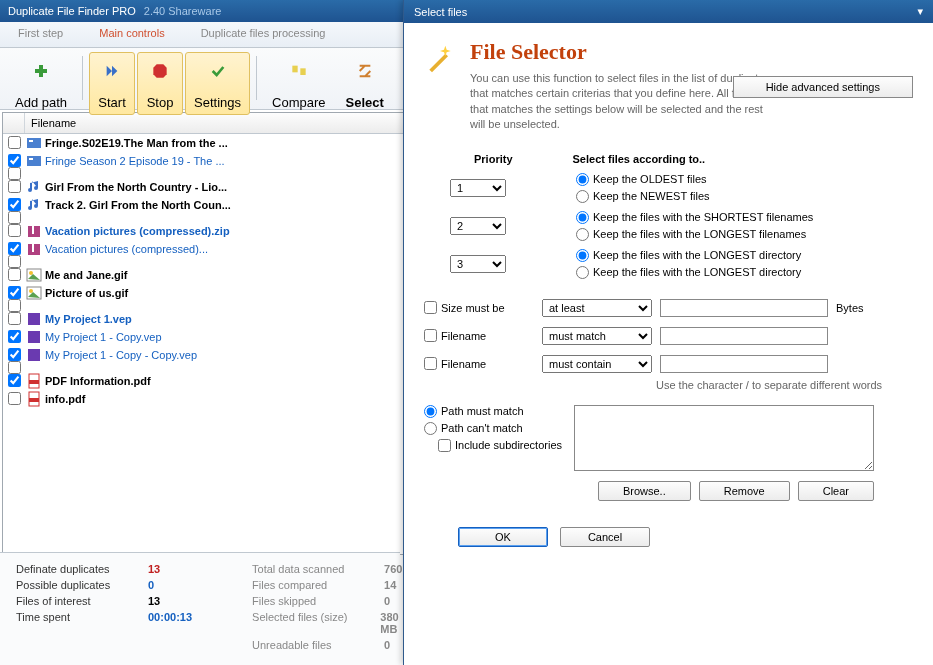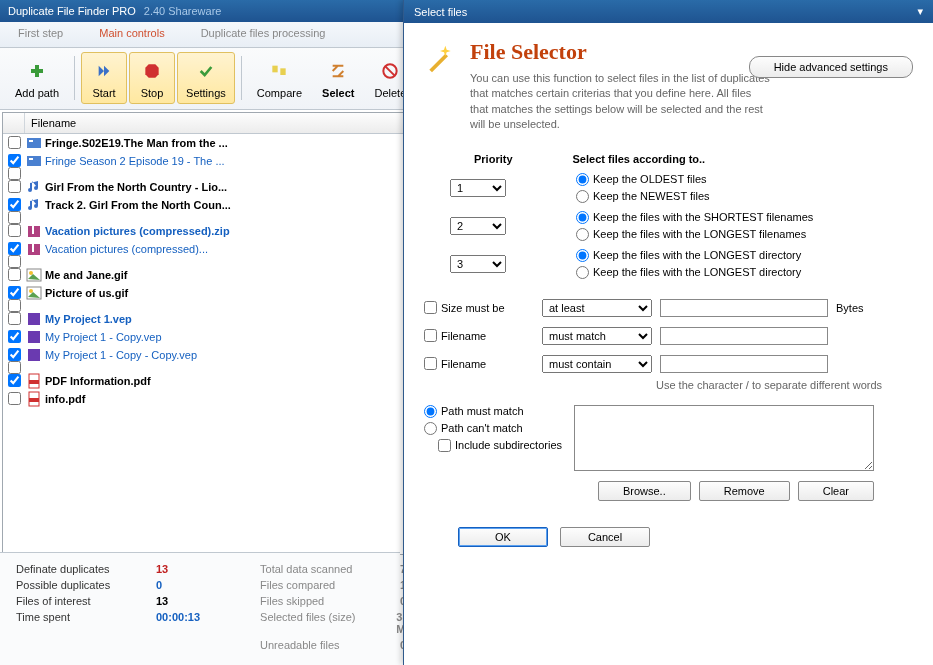--- a/index.html
+++ b/index.html
@@ -10,21 +10,21 @@
 .titlebar .ver { margin-left: 8px; color: #a8c8e8; }
 
 .tabs { display: flex; background: linear-gradient(#f5f8fb, #e8eef5); border-bottom: 1px solid #c0c8d0; height: 26px; }
 .tab { padding: 5px 18px; color: #888; cursor: pointer; }
 .tab.active { color: #d05030; font-weight: 500; }
 
 .toolbar { display: flex; background: linear-gradient(#fafbfc, #f0f3f7); border-bottom: 1px solid #c0c8d0; padding: 4px 6px; gap: 2px; height: 62px; align-items: flex-start; }
 .tb-btn { display: flex; flex-direction: column; align-items: center; padding: 4px 8px; border: 1px solid transparent; border-radius: 3px; cursor: pointer; }
 .tb-btn.highlight { background: linear-gradient(#fff3d0, #ffe8a0); border-color: #e0c060; }
 .tb-btn .icon { width: 28px; height: 28px; display: flex; align-items: center; justify-content: center; }
-.tb-btn .lbl { margin-top: 2px; font-size: 11px; }
+.tb-btn .lbl { margin-top: 10px; font-size: 13px; }
 .tb-sep { width: 1px; background: #c0c8d0; margin: 4px 4px; height: 44px; }
 .tb-btn .lbl.bold { font-weight: bold; }
 .file-table { flex: 1 1 auto; border: 1px solid #a0a8b0; margin: 2px; overflow: hidden; }
 .file-table .thead { display: flex; background: linear-gradient(#fdfdfd, #ececec); border-bottom: 1px solid #c0c8d0; }
 .file-table .thead .th { padding: 4px 6px; border-right: 1px solid #d0d6dc; }
 .th-check { width: 22px; }
 .th-name { flex: 1; }
 .th-mb { width: 80px; text-align: center; }
 .th-bytes { width: 90px; text-align: right; }
 .file-table .tbody { height: 420px; overflow-y: auto; }
@@ -33,38 +33,38 @@
 .td-check { width: 22px; text-align: center; }
 .td-check input { width: 13px; height: 13px; }
 .td-icon { width: 18px; display: flex; justify-content: center; }
 .td-name { flex: 1; padding-left: 2px; white-space: nowrap; overflow: hidden; text-overflow: ellipsis; }
 .td-name.link { color: #1560c0; cursor: pointer; }
 .td-name.bold { font-weight: bold; }
 .td-mb { width: 80px; text-align: right; padding-right: 18px; }
 .td-bytes { width: 90px; text-align: right; padding-right: 6px; }
 
 .stats { border-top: 1px solid #c0c8d0; padding: 10px 16px; display: flex; gap: 60px; background: #fafbfc; position: absolute; bottom: 0; left: 0; width: 400px; }
-.stat-col .srow { display: flex; gap: 20px; margin-bottom: 4px; }
+.stat-col .srow { display: flex; gap: 12px; margin-bottom: 4px; }
 .srow .slbl { width: 120px; color: #333; }
 .srow .sval { font-weight: bold; }
 .srow .sval.red { color: #c02020; }
 .srow .sval.blue { color: #1560c0; }
 .stat-col.gray .slbl, .stat-col.gray .sval { color: #888; }
 .stat-col.gray .sval { font-weight: bold; }
 .stat-col.gray .srow .slbl { width: 120px; }
 
 
 .dialog { position: absolute; top: 0; right: 0; width: 530px; height: 665px; background: #fff; border-left: 1px solid #305a8c; box-shadow: -2px 0 6px rgba(0,0,0,0.2); }
 .dlg-title { background: linear-gradient(#2a6ba8, #1e5390); color: #fff; padding: 5px 10px; font-size: 11px; display: flex; justify-content: space-between; align-items: center; }
 .dlg-body { padding: 16px 20px; }
 .dlg-body h1 { font-family: Georgia, serif; font-size: 22px; color: #c2410c; margin-bottom: 6px; }
 .dlg-body .desc { color: #666; margin-left: 0; max-width: 300px; line-height: 1.4; }
 .hdr-row { display: flex; align-items: flex-start; gap: 14px; margin-bottom: 20px; }
 .hdr-icon { margin-top: 4px; }
-.hide-btn { position: absolute; right: 20px; top: 56px; padding: 4px 24px; border: 1px solid #888; background: linear-gradient(#fdfdfd,#ececec); border-radius: 10px; cursor: pointer; }
+.hide-btn { position: absolute; right: 20px; top: 76px; padding: 4px 32px; border: 1px solid #888; background: linear-gradient(#fdfdfd,#ececec); border-radius: 0; cursor: pointer; }
 
 .priority-row { display: flex; gap: 26px; margin-bottom: 8px; align-items: center; }
 .prio-hdr { display: flex; gap: 60px; margin: 8px 0 8px 50px; }
 .prio-sel { width: 56px; }
 .radio-group { display: flex; flex-direction: column; gap: 4px; }
 .radio-group label { display: flex; align-items: center; gap: 4px; cursor: pointer; margin-left: 36px; }
 .priority-row .left-cell { width: 90px; display: flex; justify-content: flex-end; padding-right: 8px; }
 
 .filter-row { display: flex; align-items: center; gap: 8px; margin-bottom: 10px; }
 .filter-row .chk-lbl { display: flex; align-items: center; gap: 4px; width: 110px; }

